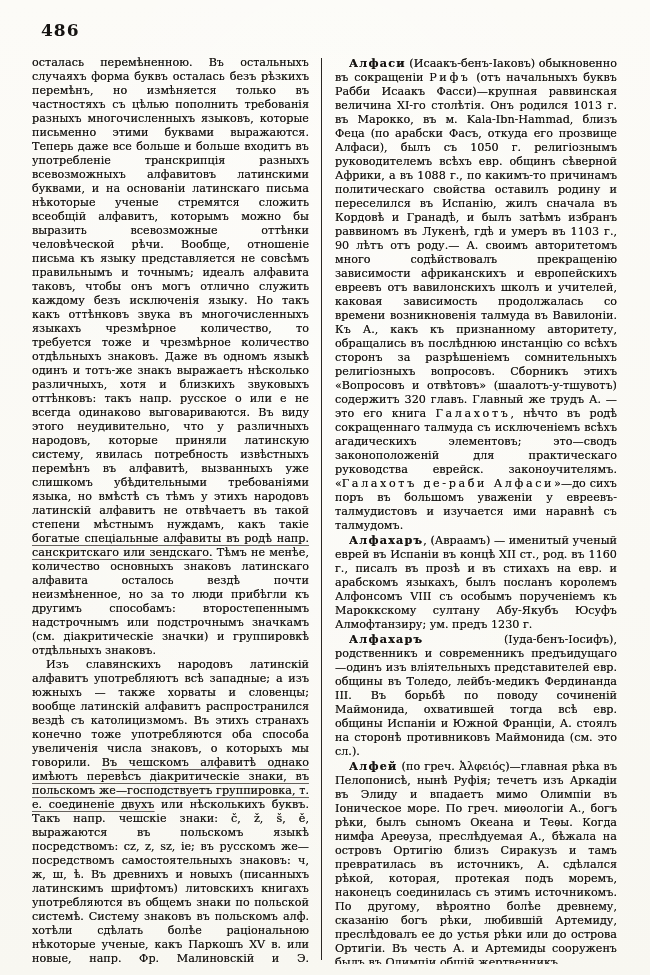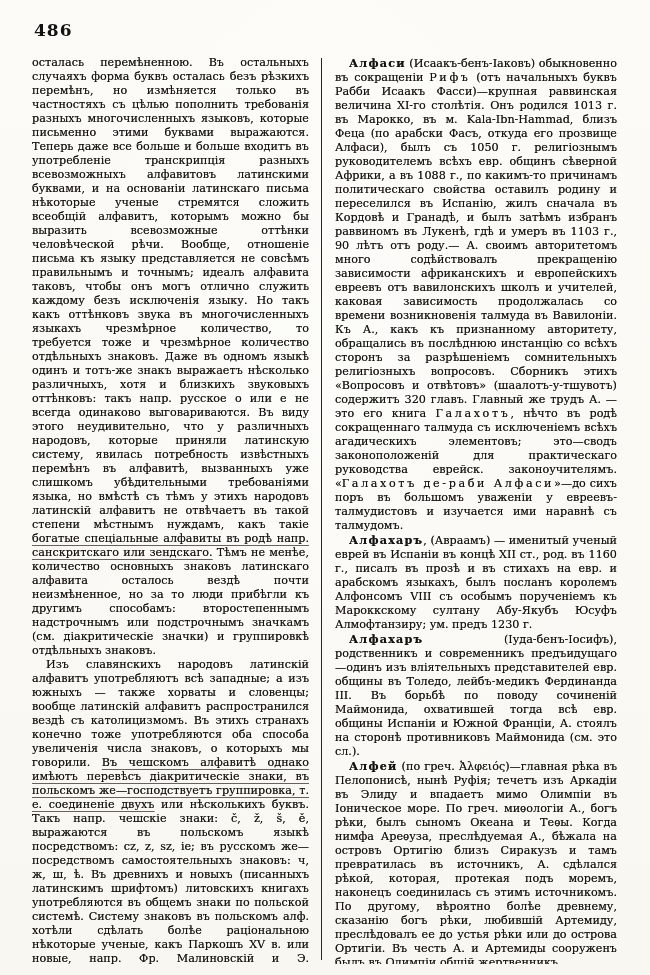--- a/index.html
+++ b/index.html
@@ -10,21 +10,21 @@
     color:#151311;
     position:relative;
   }
   .page{
     position:absolute;inset:0;
     background:
       radial-gradient(ellipse at 50% 40%, rgba(255,255,255,.4), rgba(0,0,0,0) 70%),
       linear-gradient(180deg,#fcfbf7 0%,#faf9f4 60%,#f8f7f1 100%);
   }
   .page-header{
-    position:absolute;top:20px;left:0;width:530px;height:26px;
+    position:absolute;top:20px;left:7px;width:530px;height:26px;
   }
   .page-number{
     position:absolute;left:34px;top:0;
     font-size:17px;font-weight:bold;letter-spacing:1px;
   }
   .running-title{
     position:absolute;left:0;top:3px;width:540px;text-align:center;
     font-size:13.5px;font-weight:bold;
     font-variant:small-caps;letter-spacing:2.5px;
   }

